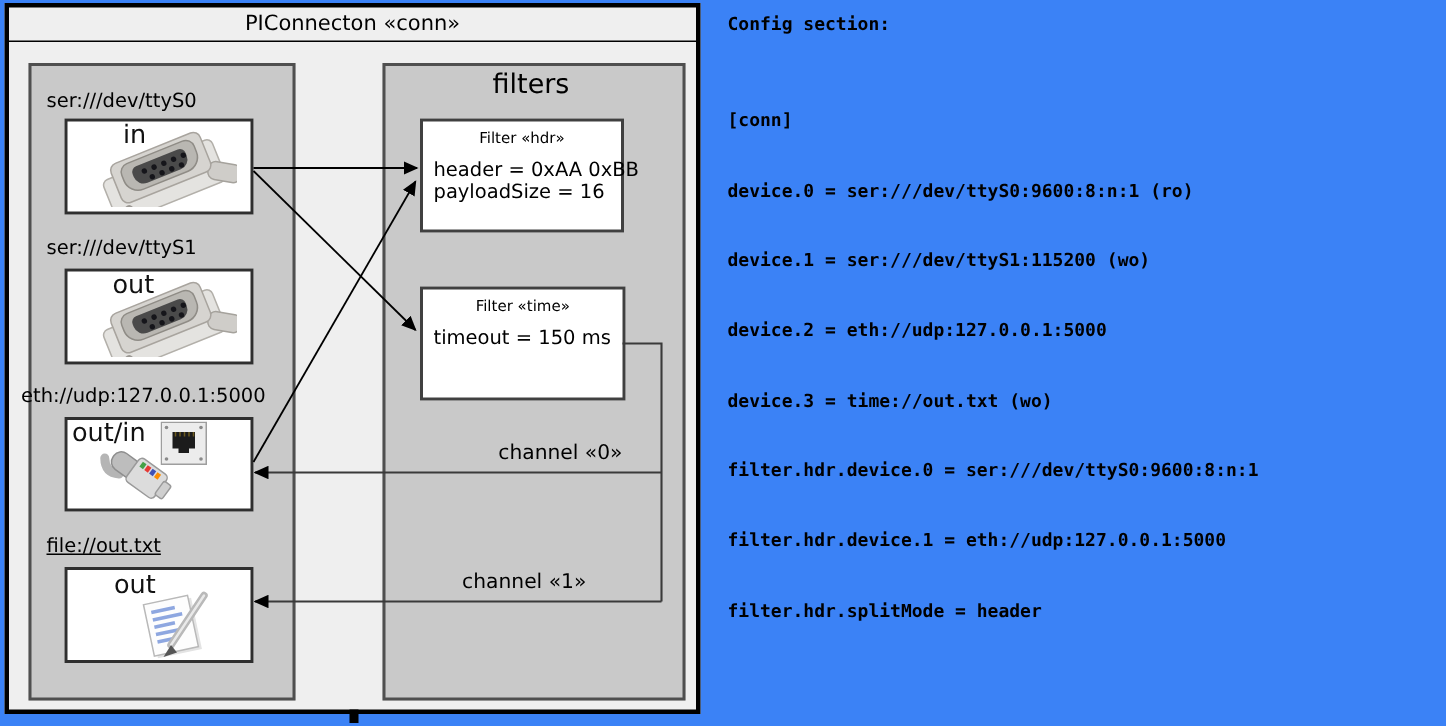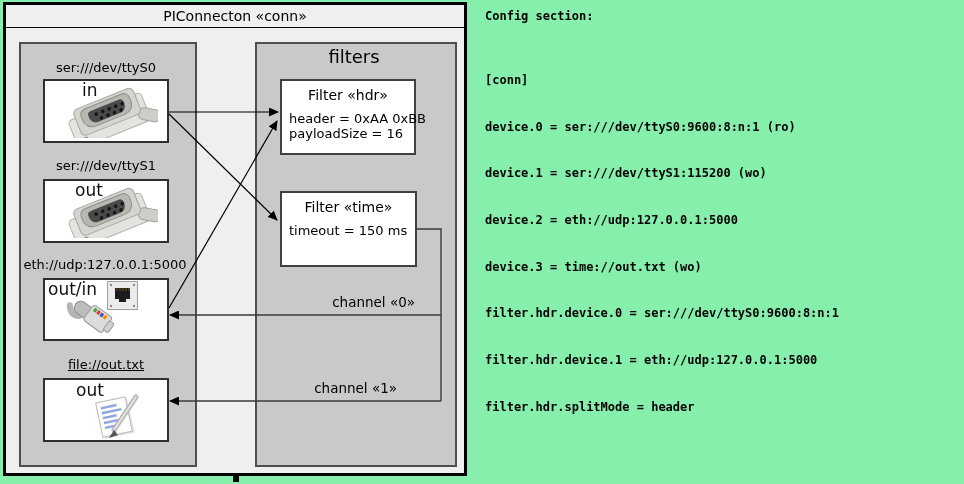--- a/index.html
+++ b/index.html
@@ -1,31 +1,31 @@
 <!DOCTYPE html>
 <html><head>
 <meta charset="utf-8">
 <style>
   html,body{margin:0;padding:0;background:#ffffff;}
-  #stage{position:relative;width:964px;height:484px;background:#86efac;overflow:hidden;
+  #stage{position:relative;width:964px;height:484px;background:#3b82f6;overflow:hidden;
          font-family:"DejaVu Sans","Liberation Sans",sans-serif;color:#000;}
   .abs{position:absolute;}
   
   #outer-box{left:3px;top:2px;width:458px;height:468px;border:3px solid #000;background:#efefef;}
   #diagram-title{position:absolute;left:0;right:0;top:0;height:22px;line-height:22px;
                  text-align:center;font-size:14px;border-bottom:1px solid #000;}
   .panel{background:#c9c9c9;border:2px solid #4f4f4f;}
   #devices-panel{left:19px;top:42px;width:174px;height:421px;}
   #filters-panel{left:255px;top:42px;width:198px;height:421px;}
   #filters-title{left:255px;top:46px;width:198px;text-align:center;font-size:18px;}
-  .dev-label{text-align:center;font-size:13px;white-space:nowrap;}
+  .dev-label{font-size:13px;white-space:nowrap;}
   .dev-box{background:#ffffff;border:2px solid #2f2f2f;}
   .port-label{font-size:17px;color:#111;white-space:nowrap;}
   .filter-box{background:#ffffff;border:2px solid #404040;}
-  .filter-title{text-align:center;font-size:14px;padding-top:6px;}
+  .filter-title{text-align:center;font-size:10px;padding-top:6px;}
   .filter-prop{font-size:13px;line-height:15px;padding-left:7px;white-space:nowrap;}
   .channel-label{width:115px;text-align:right;font-size:13.5px;white-space:nowrap;}
   #connector-svg{left:0;top:0;pointer-events:none;}
   
   .cfg{font-family:"DejaVu Sans Mono","Liberation Mono",monospace;font-weight:bold;
        font-size:12px;white-space:pre;color:#000;}
   #config-heading{left:485px;top:9px;}
   #config-lines{left:485px;top:43px;}
   #config-lines div{height:18.7px;line-height:18.7px;}
   #bottom-tick{left:233px;top:473px;width:6px;height:9px;background:#000;}
@@ -139,21 +139,21 @@
     <div class="filter-prop" style="margin-top:8px;">header = 0xAA 0xBB</div>
     <div class="filter-prop">payloadSize = 16</div>
   </div>
 
   <div class="abs filter-box" style="left:280px;top:191px;width:133px;height:72px;">
     <div class="filter-title">Filter «time»</div>
     <div class="filter-prop" style="margin-top:8px;">timeout = 150 ms</div>
   </div>
 
   <div class="abs channel-label" style="left:300px;top:294px;">channel «0»</div>
-  <div class="abs channel-label" style="left:282px;top:380px;">channel «1»</div>
+  <div class="abs channel-label" style="left:292px;top:380px;text-align:center;">channel «1»</div>
 
   <svg id="connector-svg" class="abs" width="964" height="484" viewBox="0 0 964 484">
     <defs>
       <marker id="arrow" markerUnits="userSpaceOnUse" markerWidth="10" markerHeight="9" refX="9" refY="4.5" orient="auto">
         <path d="M0 0 L10 4.5 L0 9 z" fill="#000"></path>
       </marker>
     </defs>
     <path d="M169 112 L278 112" stroke="#000" stroke-width="1.2" marker-end="url(#arrow)"></path>
     <path d="M169 114 L277 220" stroke="#000" stroke-width="1.2" marker-end="url(#arrow)"></path>
     <path d="M169 308 L277 121" stroke="#000" stroke-width="1.2" marker-end="url(#arrow)"></path>

